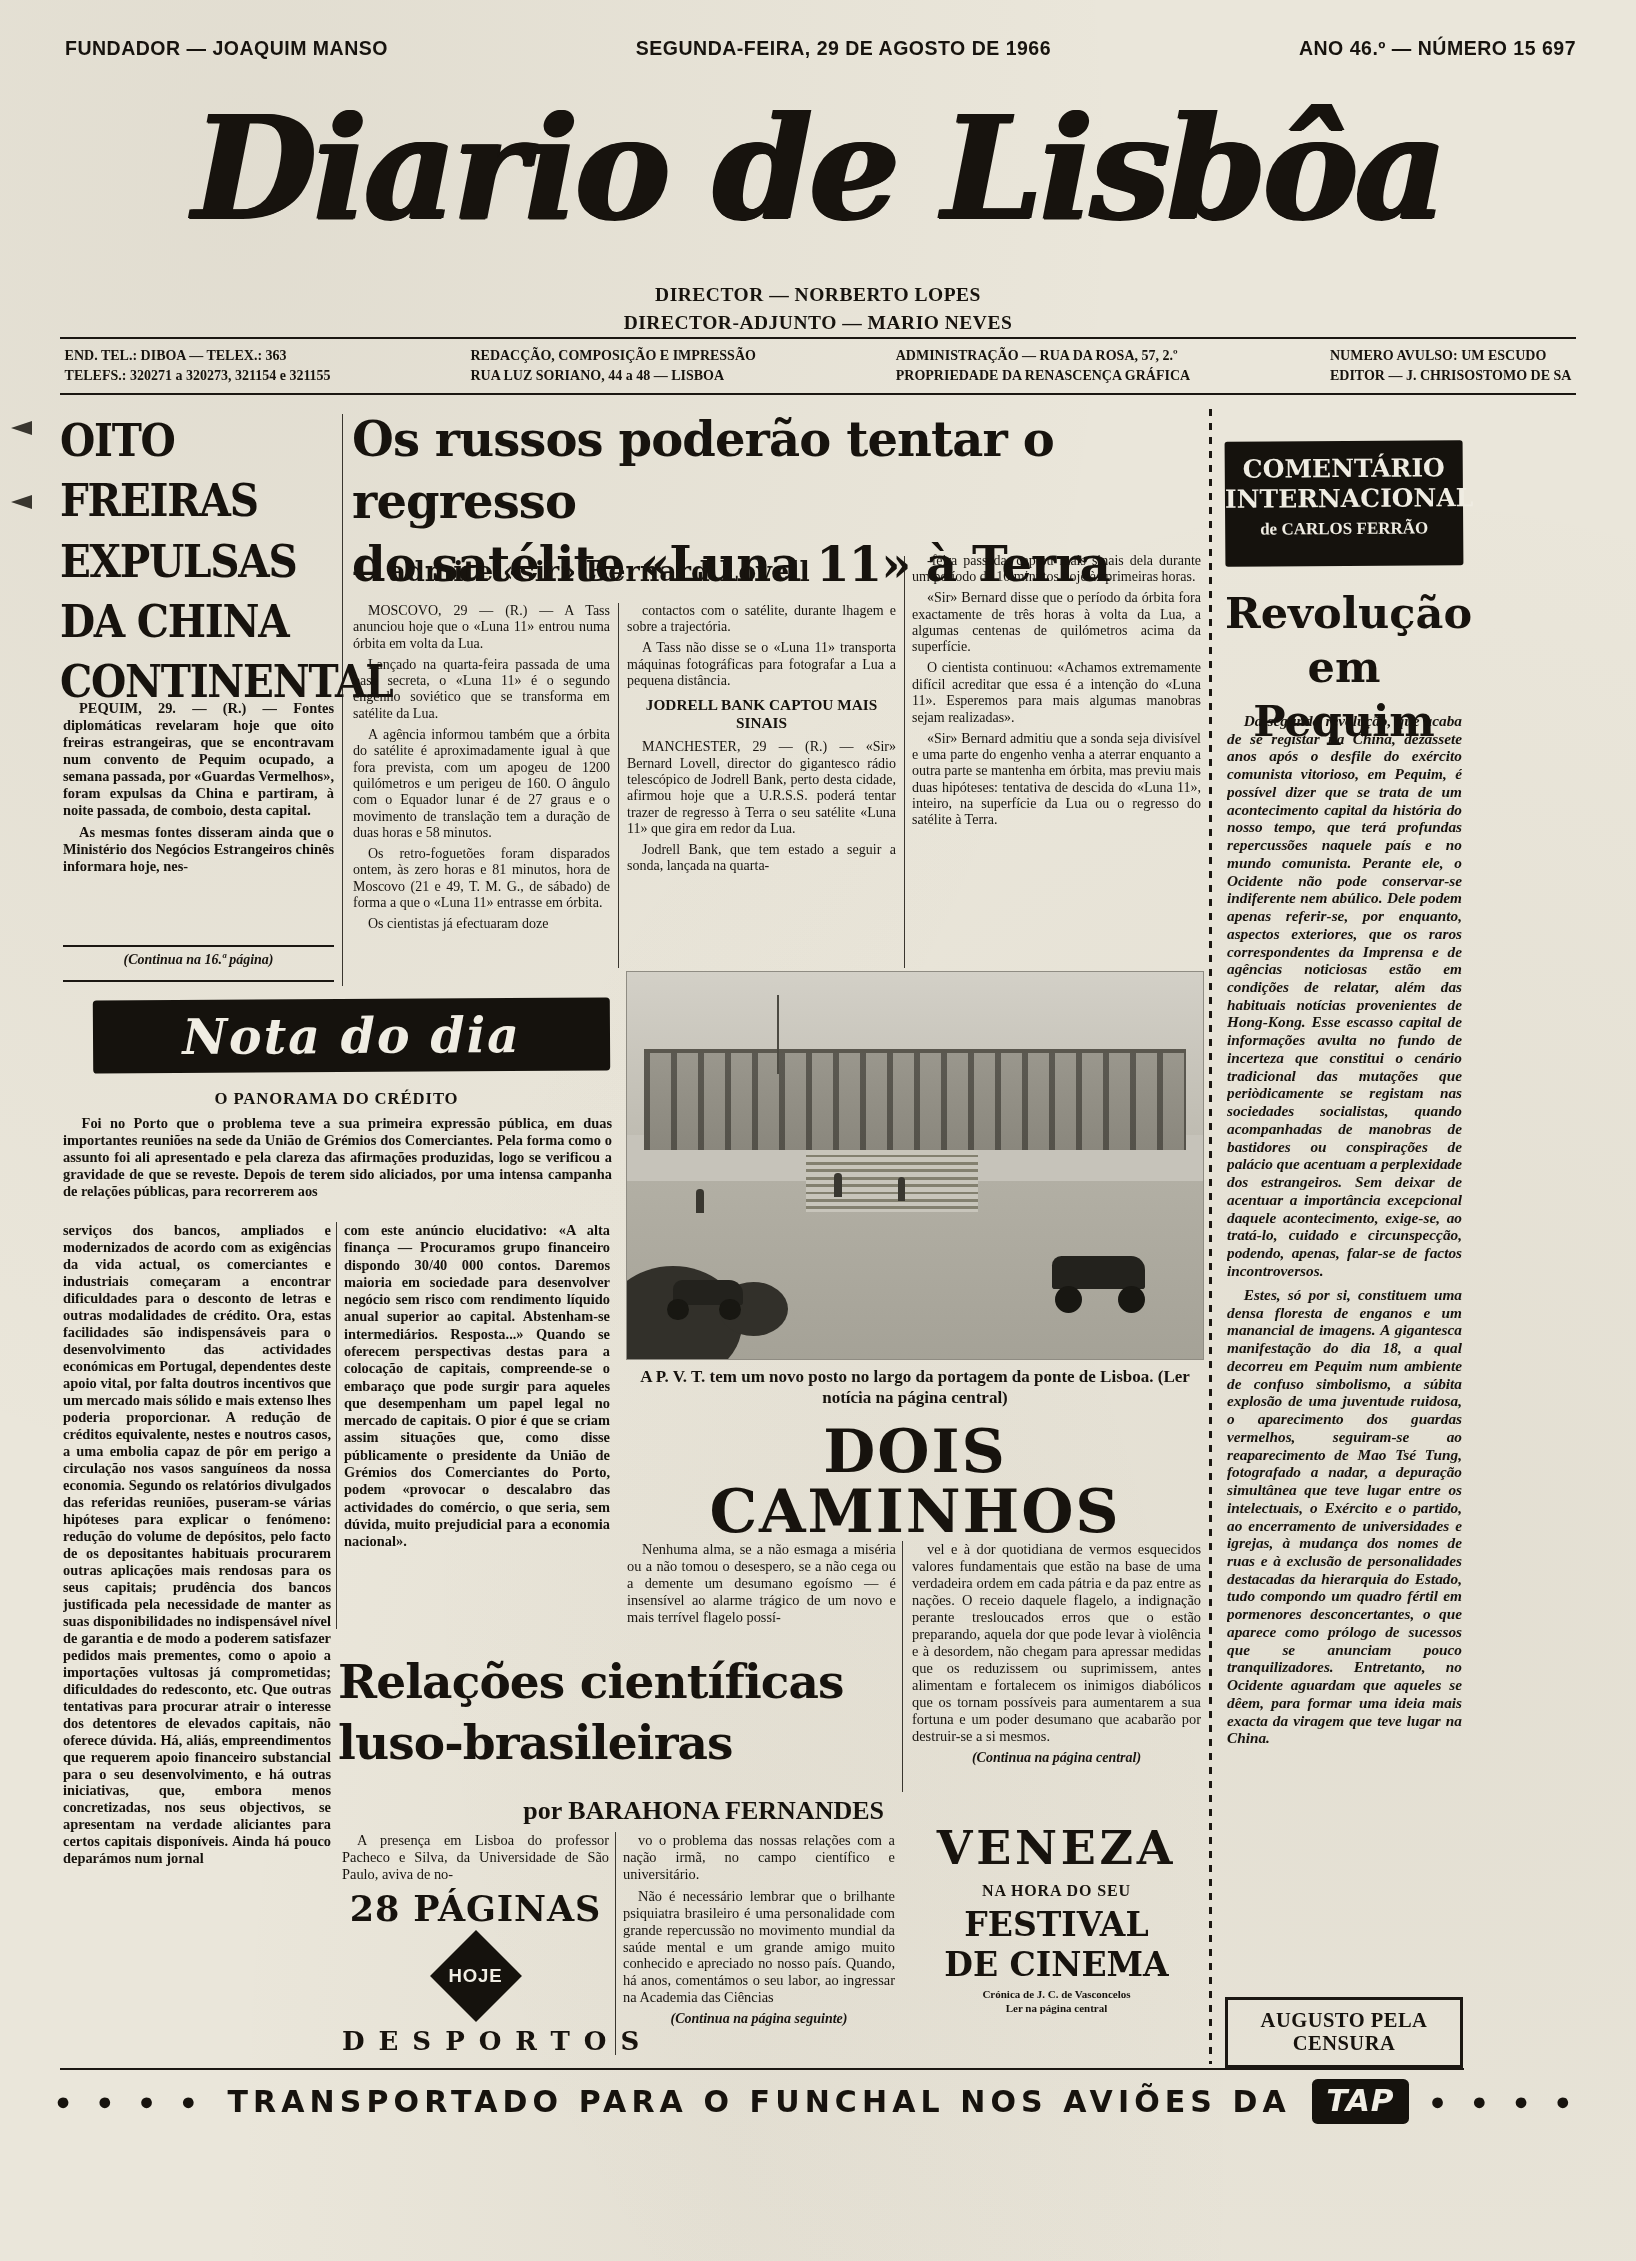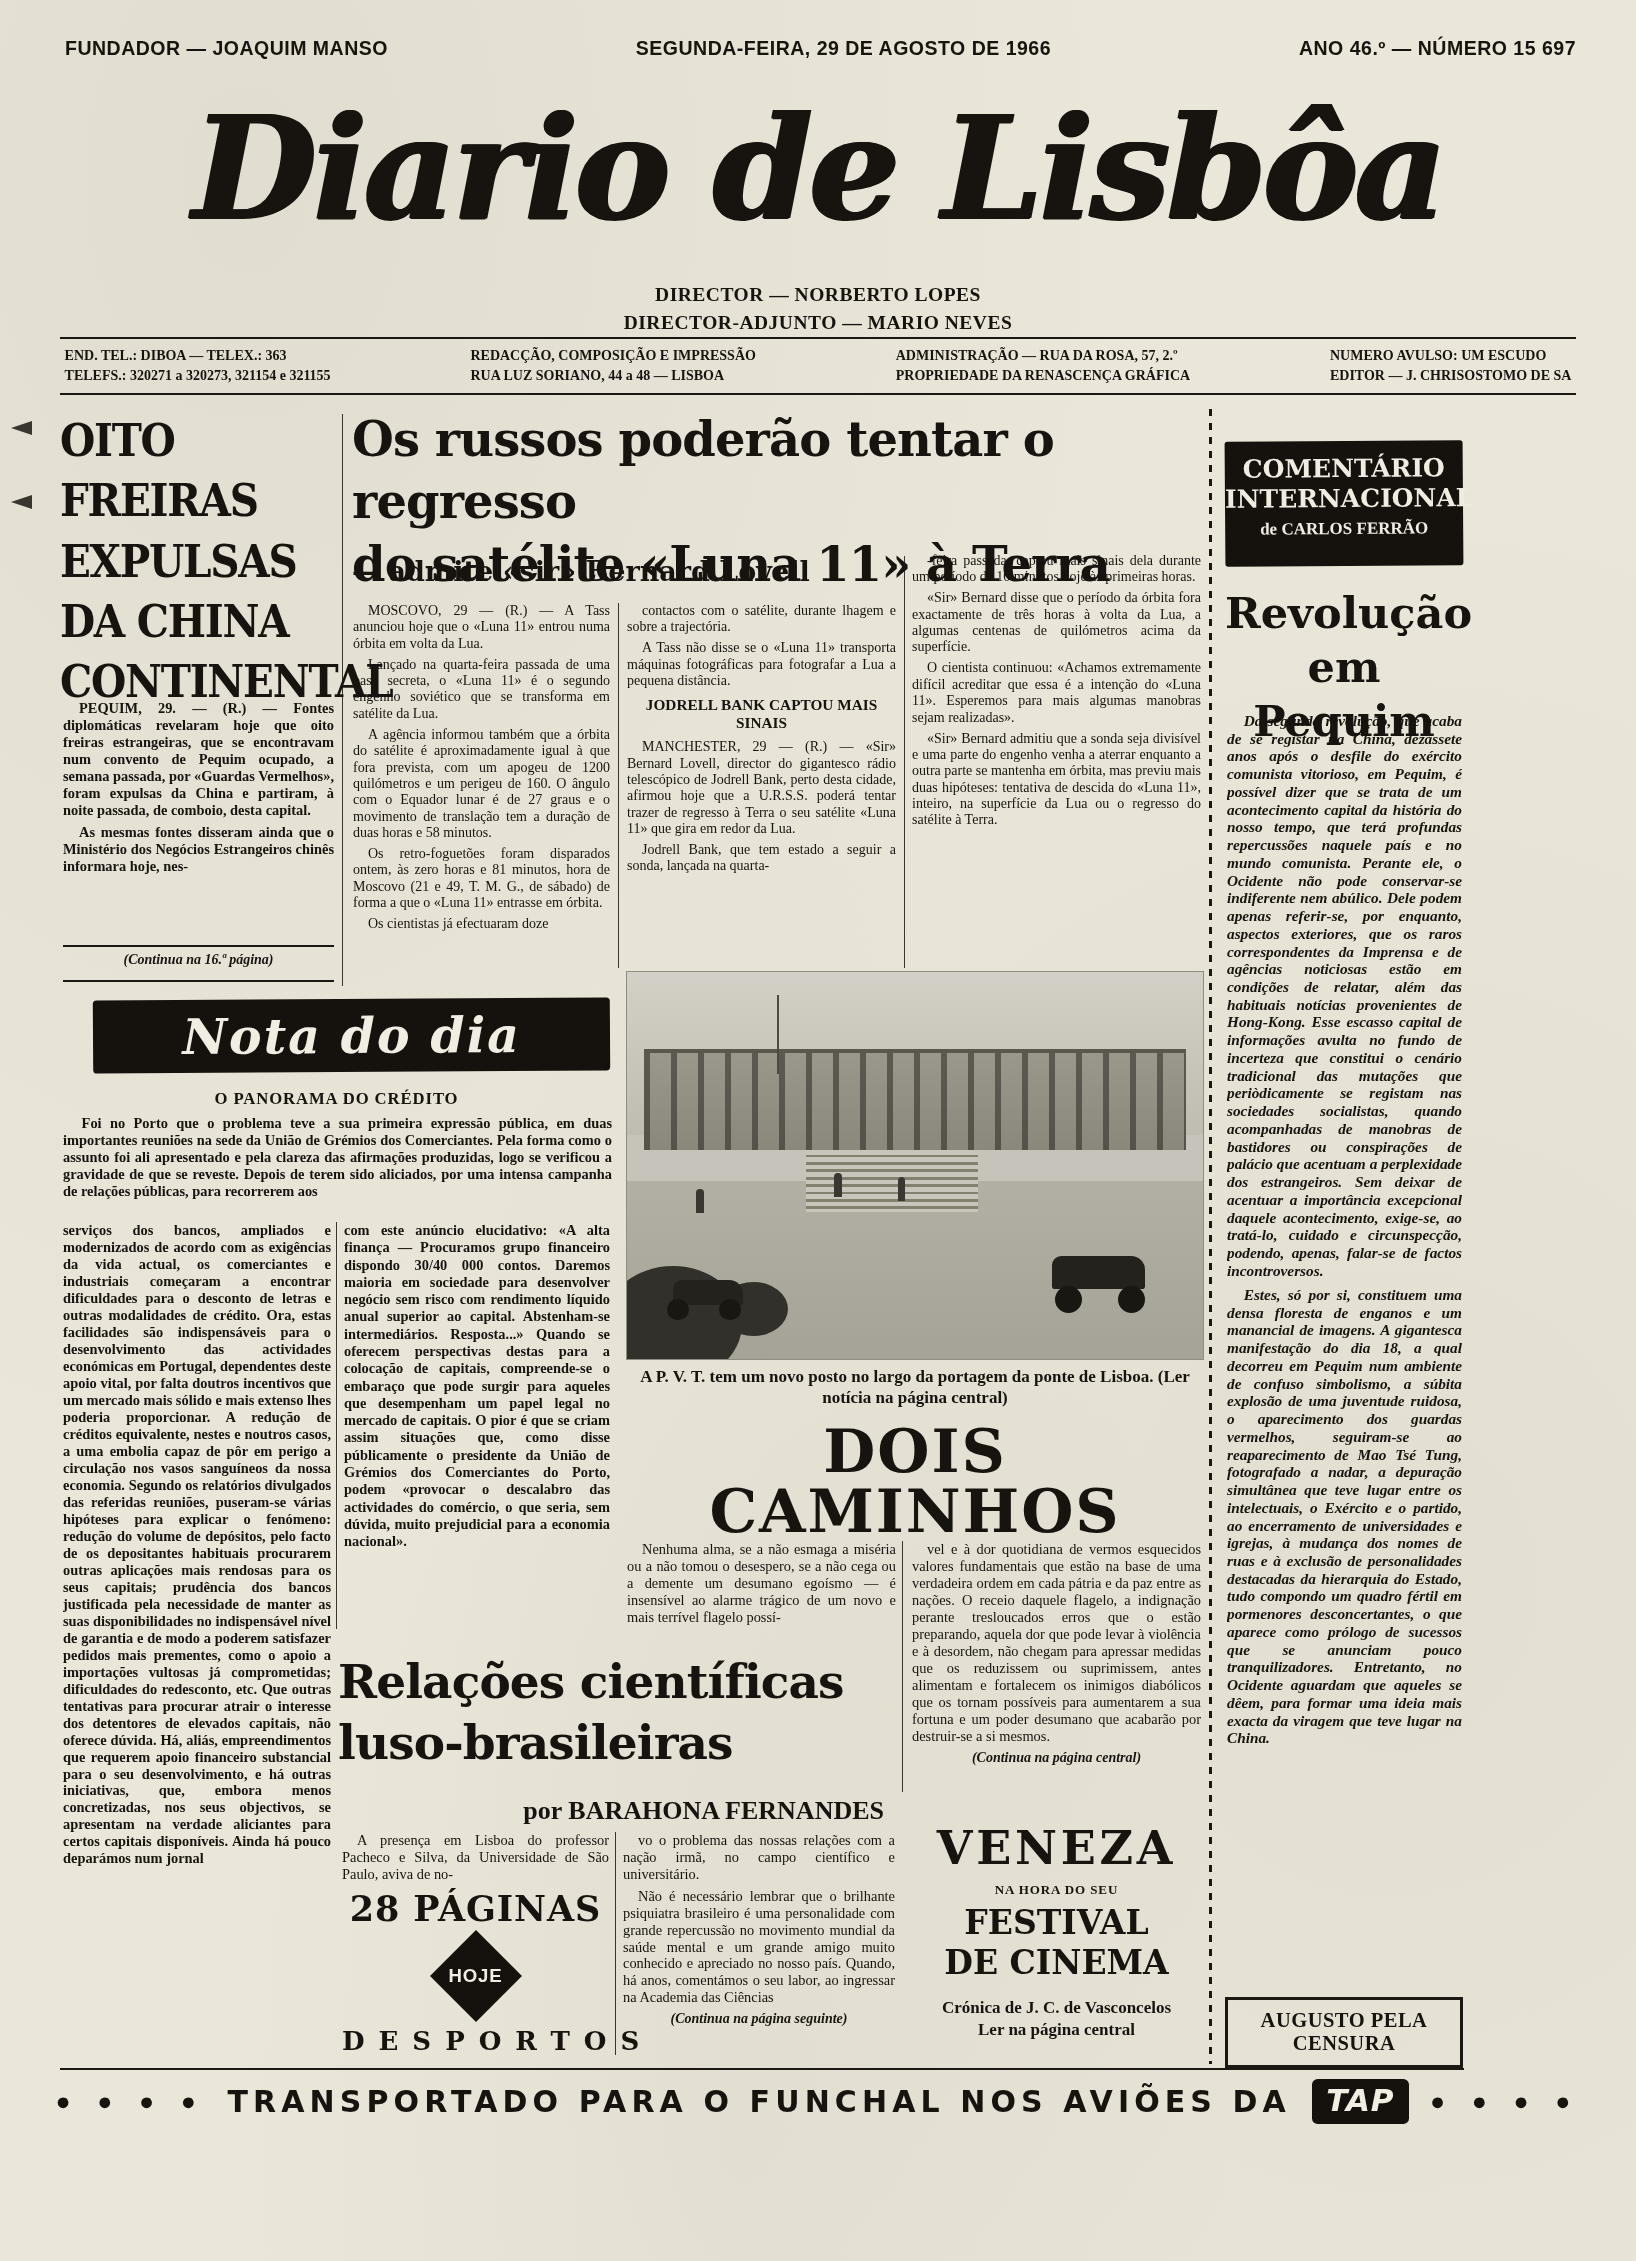--- a/index.html
+++ b/index.html
@@ -149,23 +149,23 @@
   .dois-byline { left:627px; top:1496px; width:576px; text-align:right; padding-right:18.6px;
     font-weight:bold; font-size:28px; }
   .dois-colL { left:627px; top:1541px; width:269px; font-size:14.4px; line-height:1.18;
     text-align:justify; text-indent:15px; }
   .dois-colR { left:912px; top:1541px; width:289px; font-size:14.4px; line-height:1.18; }
   .dois-colR p { margin:0 0 5.6px; text-indent:15px; text-align:justify; }
 
   
   .veneza { left:912px; top:1821px; width:289px; text-align:center; }
   .veneza-title { font-family:"DejaVu Serif",serif; font-weight:bold; font-size:46px; letter-spacing:3.7px; }
-  .veneza-sub { font-weight:bold; font-size:13px; margin-top:7.4px; letter-spacing:0.9px; }
+  .veneza-sub { font-weight:bold; font-size:16px; margin-top:7.4px; letter-spacing:0.9px; }
   .veneza-fest { font-family:"DejaVu Serif",serif; font-weight:bold; font-size:33px; line-height:1.2; margin-top:4.6px; }
-  .veneza-credit { font-weight:bold; font-size:17px; line-height:1.3; margin-top:15px; }
+  .veneza-credit { font-weight:bold; font-size:11px; line-height:1.3; margin-top:3px; }
 
   
   .banner { left:0; top:2079px; width:1636px; display:flex; align-items:center;
     justify-content:center; gap:21.4px; }
   .banner-dots { font-size:25px; letter-spacing:10.2px; }
   .banner-text { font-family:"DejaVu Sans",sans-serif; font-weight:bold;
     font-size:30px; letter-spacing:5.1px; }
   .tap-logo { background:#15120d; color:#f0ede3; border-radius:5.6px;
     padding:2.8px 14px 6.5px; font-family:"DejaVu Sans",sans-serif;
     font-weight:bold; font-style:italic; font-size:31px; letter-spacing:0.9px; }

